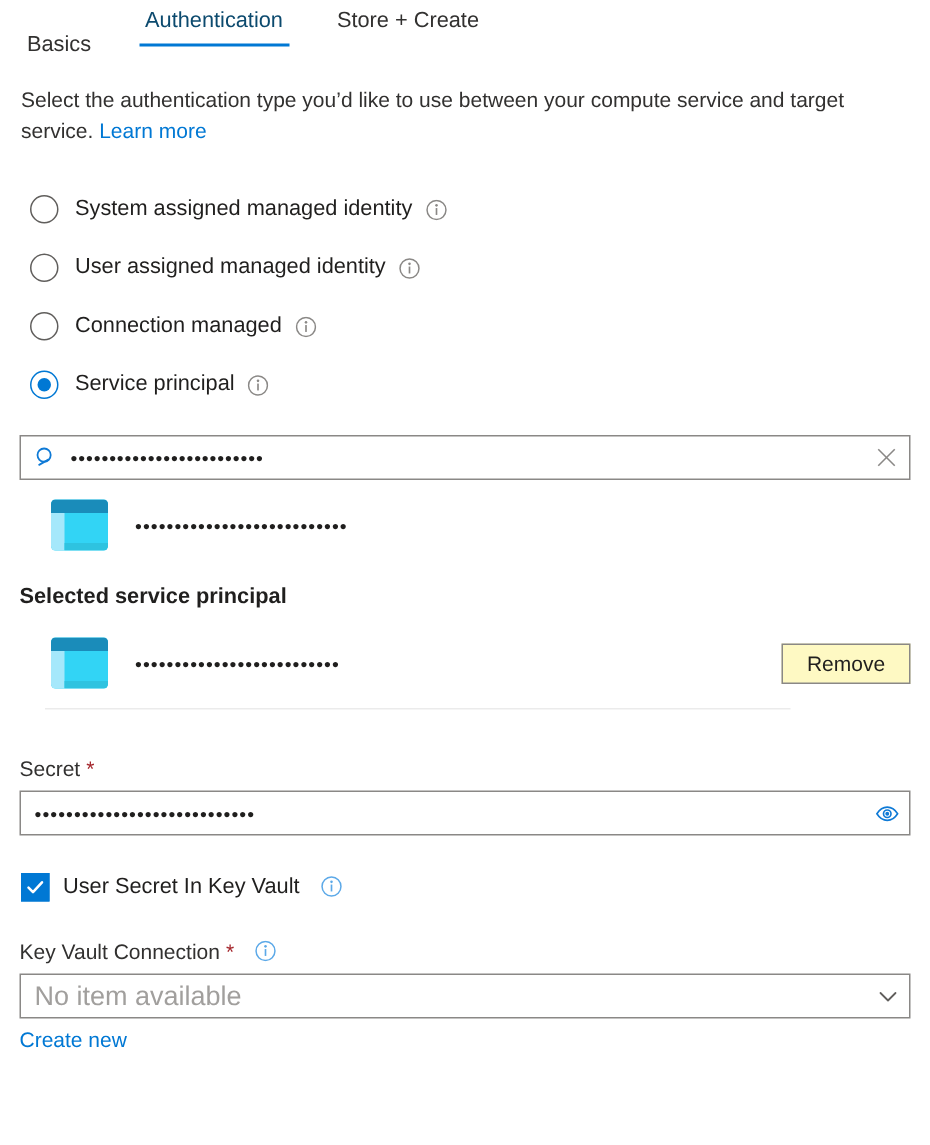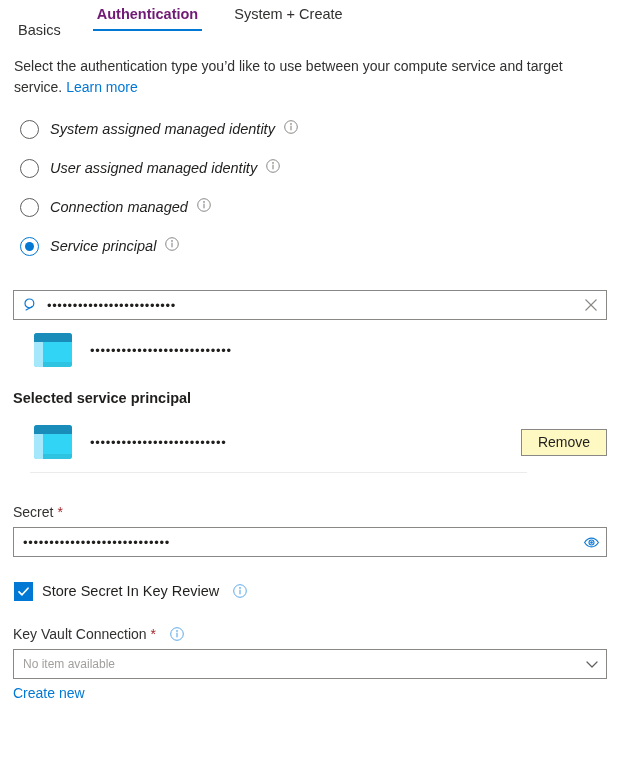--- a/index.html
+++ b/index.html
@@ -28,22 +28,22 @@
     position: relative;
     padding: 4px 18px 10px 18px;
     font-size: 14.5px;
     color: #323130;
     cursor: pointer;
     white-space: nowrap;
     line-height: 20px;
   }
   .tab:first-child { padding-left: 6px; margin-top: 16px; }
   .tab.active {
-    font-weight: bold;
-    color: #701a75;
+    font-weight: normal;
+    color: #0c4a6e;
   }
   .tab.active::after {
     content: "";
     position: absolute;
     left: 14px; right: 14px;
     bottom: 3px;
     height: 2px;
     background: #0078d4;
   }
 
@@ -61,23 +61,23 @@
     cursor: pointer;
   }
 
   
   .radio-group {
     margin: 22px 0 0 0;
     padding-left: 20px;
   }
   .radio-row {
     display: flex;
+    align-items: center;
     height: 39px;
     cursor: pointer;
-    font-style: italic;
   }
   .radio {
     width: 19px; height: 19px;
     border-radius: 50%;
     border: 1.4px solid #605e5c;
     background: #fff;
     flex: 0 0 auto;
     position: relative;
   }
   .radio.checked {
@@ -289,21 +289,21 @@
     height: 30px;
     border: 1px solid #8a8886;
     background: #fff;
     display: flex;
     align-items: center;
     padding-left: 9px;
     cursor: pointer;
   }
   .dd-text {
     flex: 1 1 auto;
-    font-size: 12px;
+    font-size: 18px;
     color: #a19f9d;
   }
   .chev {
     width: 28px; height: 28px;
     display: flex; align-items: center; justify-content: center;
     flex: 0 0 auto;
   }
   .create-new {
     margin: 6px 0 0 13px;
     font-size: 14px;
@@ -313,21 +313,21 @@
 <body>
 
 <div class="tabstrip">
   <div class="tab">
     <span>Basics</span>
   </div>
   <div class="tab active">
     <span>Authentication</span>
   </div>
   <div class="tab">
-    <span>System + Create</span>
+    <span>Store + Create</span>
   </div>
 </div>
 
 <div class="desc">
   <span>Select the authentication type you’d like to use between your compute service and target service.</span>
   <a class="link">Learn more</a>
 </div>
 
 <div class="radio-group">
 
@@ -438,21 +438,21 @@
     </span>
   </div>
 </div>
 
 <div class="check-row">
   <span class="checkbox">
     <svg width="13" height="13" viewBox="0 0 13 13">
       <polyline points="2,6.8 5,9.8 11,3.2" fill="none" stroke="#ffffff" stroke-width="1.7" stroke-linecap="round" stroke-linejoin="round"></polyline>
     </svg>
   </span>
-  <span class="check-label">Store Secret In Key Review</span>
+  <span class="check-label">User Secret In Key Vault</span>
   <span class="info" style="margin-left:14px;">
     <svg width="14" height="14" viewBox="0 0 14 14">
       <circle cx="7" cy="7" r="6.3" fill="none" stroke="#5ca9e8" stroke-width="1"></circle>
       <circle cx="7" cy="3.9" r="0.85" fill="#5ca9e8"></circle>
       <rect x="6.45" y="5.7" width="1.1" height="4.6" fill="#5ca9e8"></rect>
     </svg>
   </span>
 </div>
 
 <div class="field" style="margin-top:24px;">

